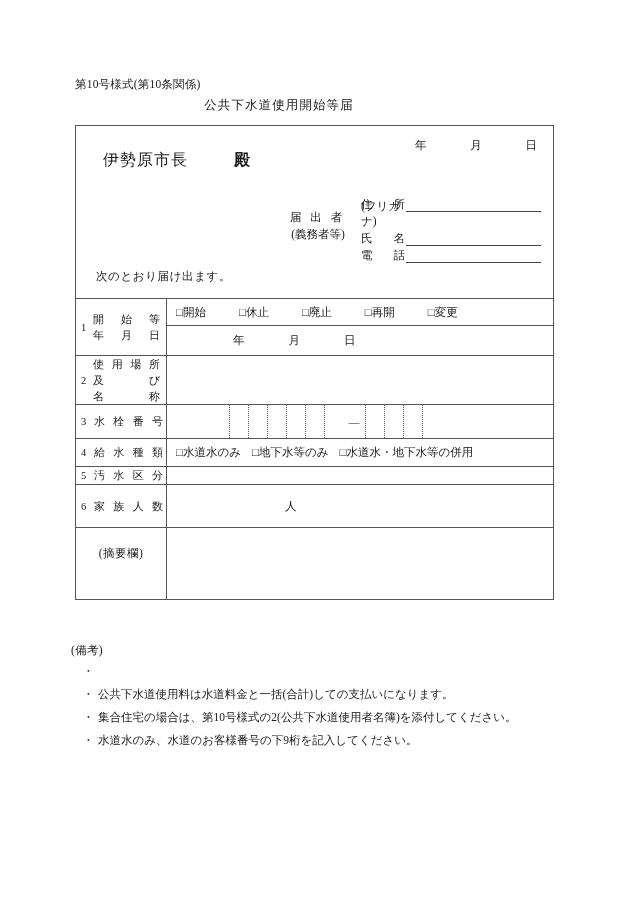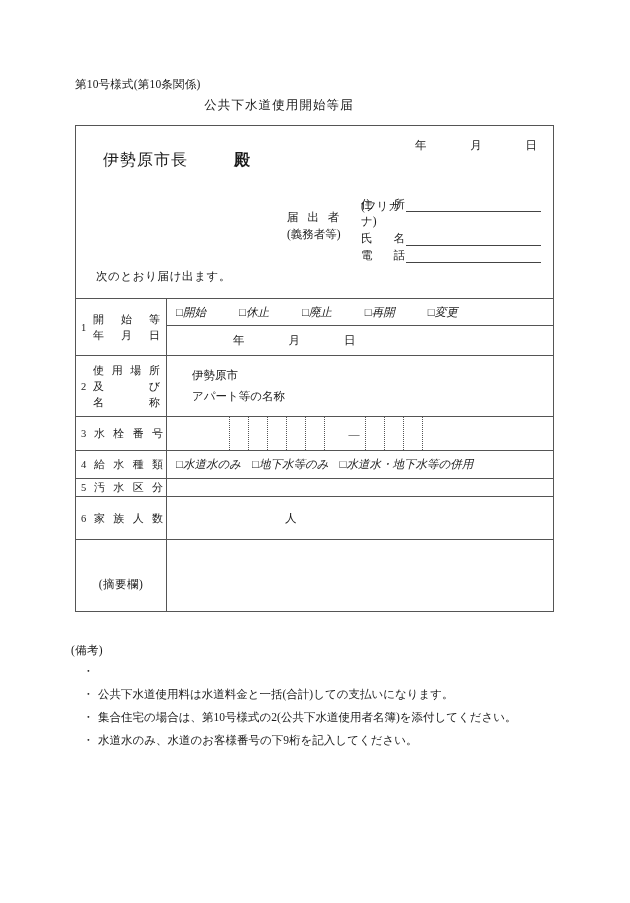--- a/index.html
+++ b/index.html
@@ -128,26 +128,26 @@
   }
 
   .applicant {
     position: absolute;
     left: 195px;
     top: 69px;
     width: 267px;
   }
   .app-side {
     position: absolute;
-    left: 16px;
+    left: 4px;
     top: 14px;
     width: 86px;
     font-size: 11.5px;
     line-height: 17px;
-    text-align: left;
+    text-align: center;
   }
   .app-side .s1 { letter-spacing: 3px; padding-right: 1px; }
   .app-side .s2 { letter-spacing: 0px; }
   .app-fields {
     position: absolute;
     left: 90px;
     top: 0;
     width: 180px;
   }
   .fld {
@@ -185,21 +185,20 @@
     height: 27px;
     display: flex;
     align-items: center;
     border-bottom: 1px solid #555;
     padding-left: 9px;
     box-sizing: border-box;
   }
   .chk {
     font-size: 11.5px;
     white-space: nowrap;
-    font-style: italic;
   }
   .r1-top .chk { margin-right: 33px; }
   .r1-bot {
     height: 29px;
     display: flex;
     align-items: center;
     font-size: 11.5px;
     padding-left: 66px;
     box-sizing: border-box;
   }
@@ -260,21 +259,21 @@
     height: 42px;
     display: flex;
     align-items: center;
     font-size: 11.5px;
     padding-left: 118px;
     box-sizing: border-box;
   }
 
   
   .r7 .cell-label {
-    align-items: center;
+    align-items: flex-start;
     justify-content: center;
     padding-top: 18px;
   }
   .r7-body { height: 71px; }
   .remark-label { font-size: 11.5px; letter-spacing: 0.5px; }
 
   
   .notes {
     position: absolute;
     left: 71px;
@@ -409,26 +408,20 @@
           <span class="lbl-line">
             <span>及</span>
             <span>び</span>
           </span>
           <span class="lbl-line">
             <span>名</span>
             <span>称</span>
           </span>
         </span>
       </div>
-      <div class="cell-body">
-        <div class="r2-body">
-          <div>伊勢原市</div>
-          <div>アパート等の名称</div>
-        </div>
-      </div>
     </div>
 
     <div class="row">
       <div class="cell-label">
         <span class="idx">3</span>
         <span class="lbl-spread">
           <span>水</span>
           <span>栓</span>
           <span>番</span>
           <span>号</span>

